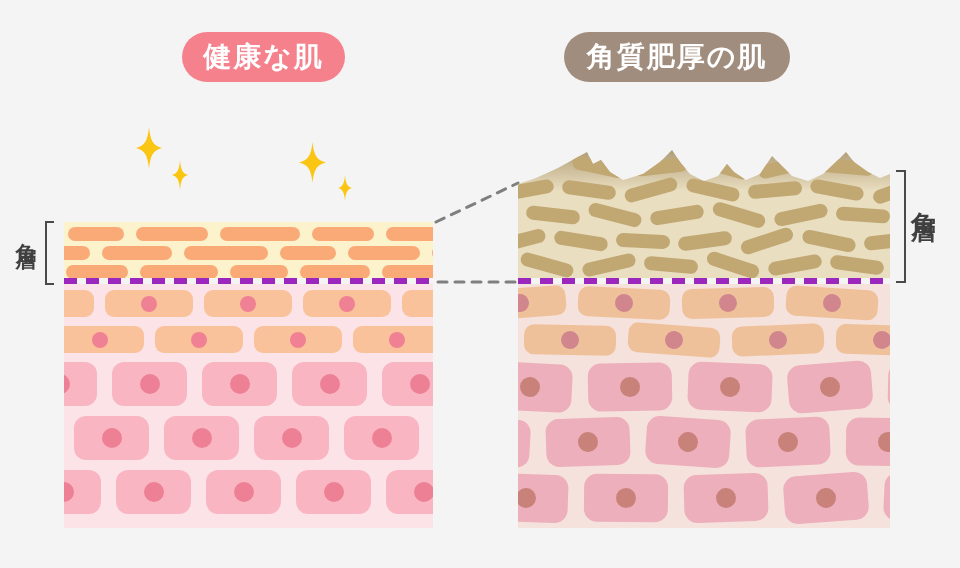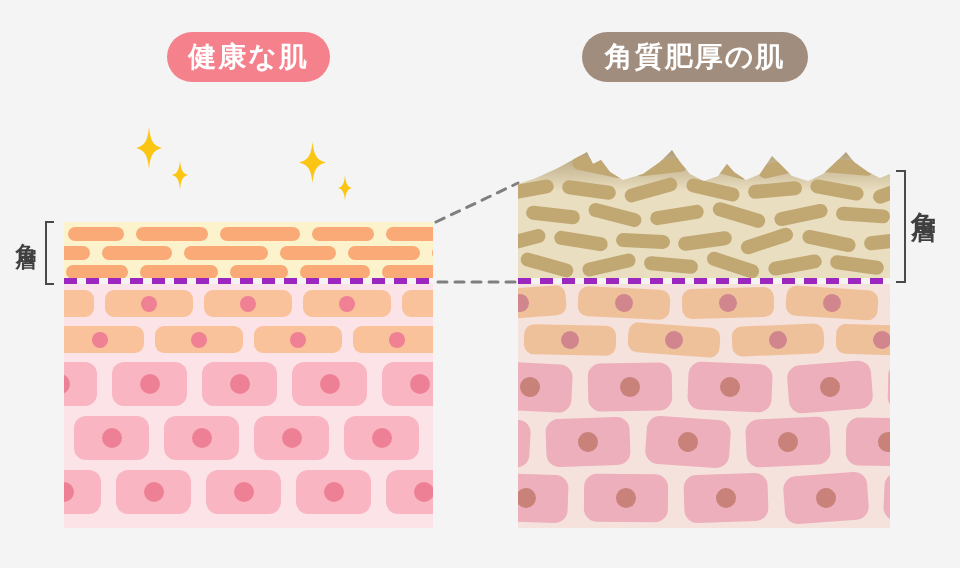--- a/index.html
+++ b/index.html
@@ -6,22 +6,22 @@
   body{
     width:960px;height:568px;position:relative;overflow:hidden;
     background:var(--background,#f4f4f5);
     font-family:"DejaVu Sans","Liberation Sans",sans-serif;
   }
   .badge{
     position:absolute;top:32px;height:50px;border-radius:25px;
     color:var(--badge-text,#fff);font-size:28px;font-weight:bold;
     display:flex;align-items:center;justify-content:center;letter-spacing:2px;
   }
-  .badge.left{left:167px;width:163px;background:var(--left-badge-bg);}
-  .badge.right{left:582px;width:226px;background:var(--right-badge-bg);}
+  .badge.left{left:182px;width:163px;background:var(--left-badge-bg);}
+  .badge.right{left:564px;width:226px;background:var(--right-badge-bg);}
   .sparkle{position:absolute;}
   .vlabel{
     position:absolute;writing-mode:vertical-rl;text-orientation:upright;
     font-weight:bold;color:var(--label-text,#3f3f3f);letter-spacing:6px;line-height:1;
   }
   .vlabel.lft{left:15px;top:226px;font-size:21px;}
   .vlabel.rgt{left:911px;top:192px;font-size:25px;}
   .bracket{position:absolute;box-sizing:border-box;}
   .bracket.lft{
     left:45px;top:221px;width:9px;height:64px;

